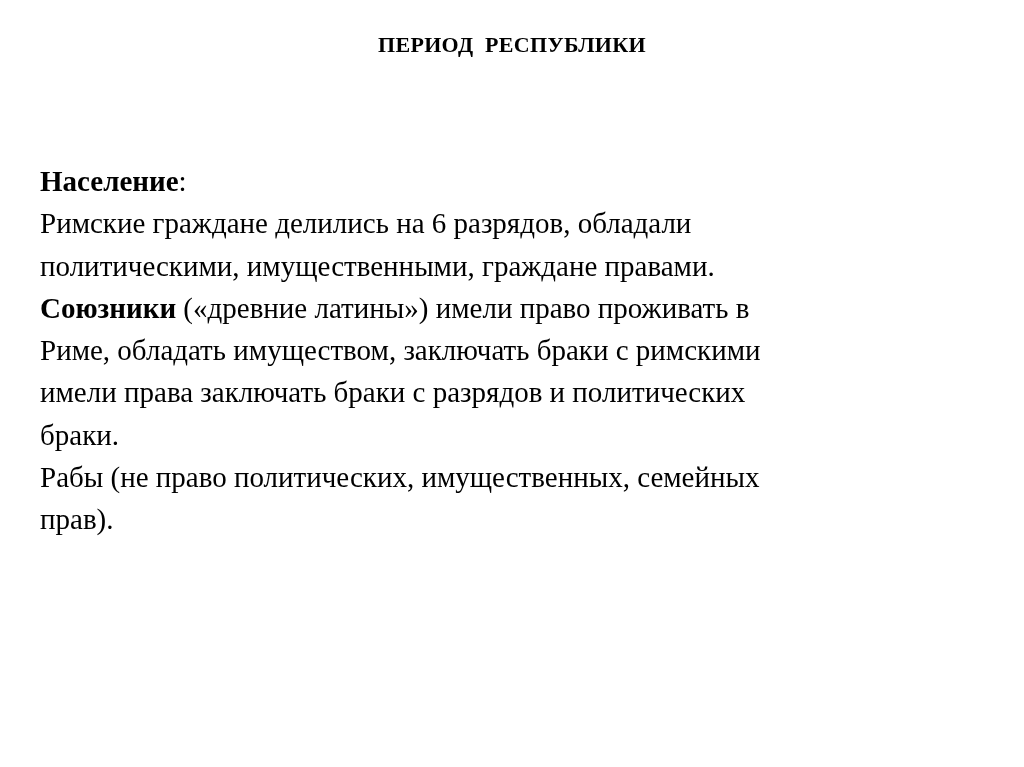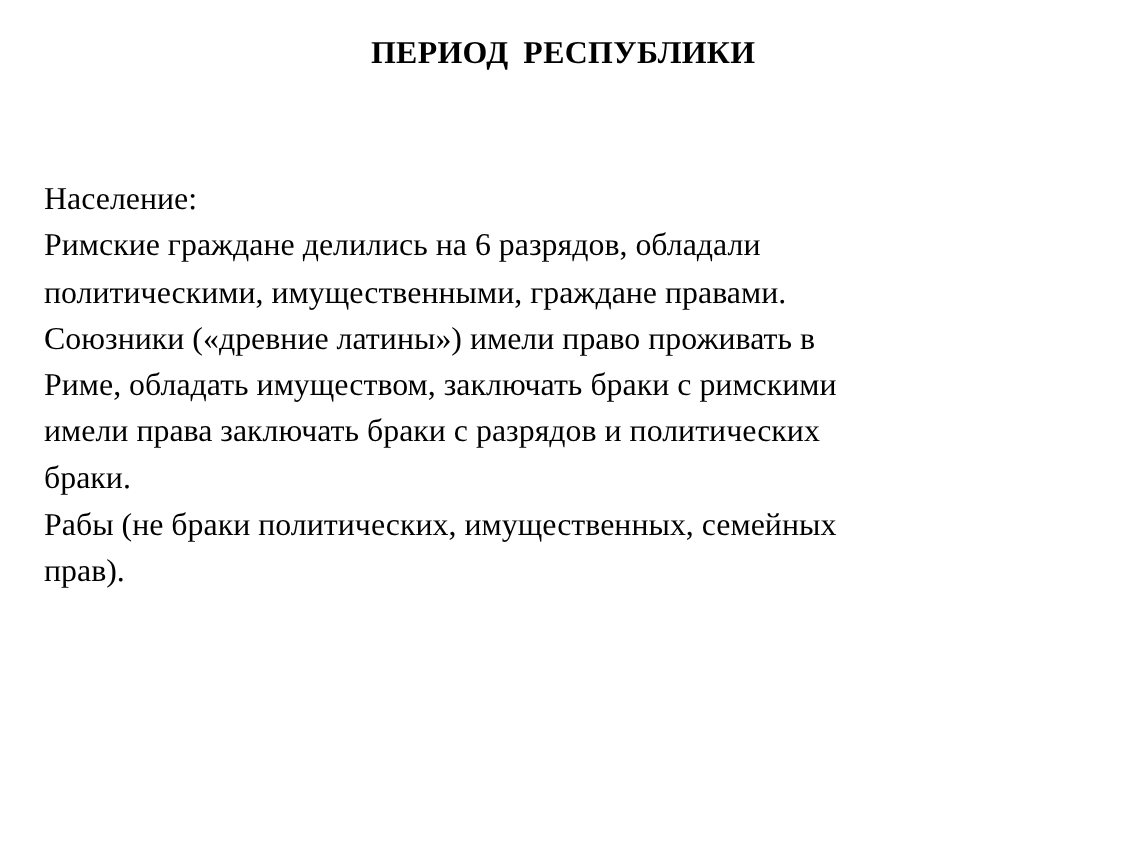--- a/index.html
+++ b/index.html
@@ -1,32 +1,32 @@
 <!DOCTYPE html>
 <html><head>
 <meta charset="utf-8">
 <style>
   html, body { margin: 0; padding: 0; background: #ffffff; }
   body { width: 1024px; height: 767px; position: relative; overflow: hidden;
          font-family: "Liberation Serif", "DejaVu Serif", serif; color: #000; }
   .title { position: absolute; left: 0; width: 1024px; top: 32px; text-align: center;
-           font-size: 29px; font-weight: bold; letter-spacing: 0.3px; word-spacing: 6px; }
+           font-size: 22px; font-weight: bold; letter-spacing: 0.3px; word-spacing: 6px; }
   .body { position: absolute; left: 40px; top: 160px; width: 960px;
           font-size: 29px; line-height: 42.3px; }
   .line { white-space: nowrap; height: 42.3px; }
-  .b { font-weight: normal; }
+  .b { font-weight: bold; }
 </style>
 </head>
 <body>
 
 <div class="title">ПЕРИОД  РЕСПУБЛИКИ</div>
 
 <div class="body">
   <div class="line"><span class="b">Население</span><span>:</span></div>
   <div class="line"><span>Римские граждане делились на 6 разрядов, обладали</span></div>
   <div class="line"><span>политическими, имущественными, граждане правами.</span></div>
   <div class="line"><span class="b">Союзники</span><span> («древние латины») имели право проживать в</span></div>
   <div class="line"><span>Риме, обладать  имуществом, заключать браки с римскими</span></div>
   <div class="line"><span>имели права заключать браки с разрядов и политических</span></div>
   <div class="line"><span>браки.</span></div>
-  <div class="line"><span>Рабы (не браки политических, имущественных, семейных</span></div>
+  <div class="line"><span>Рабы (не право политических, имущественных, семейных</span></div>
   <div class="line"><span>прав).</span></div>
 </div>
 
 </body></html>

